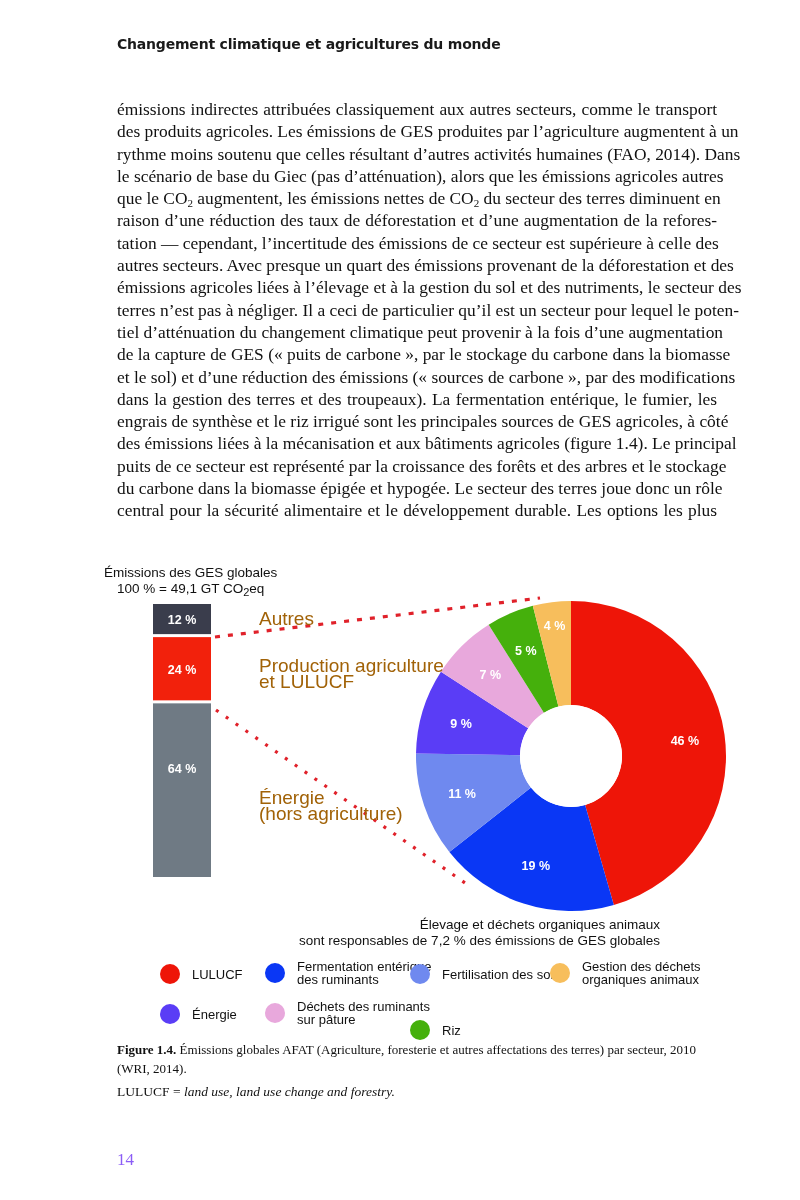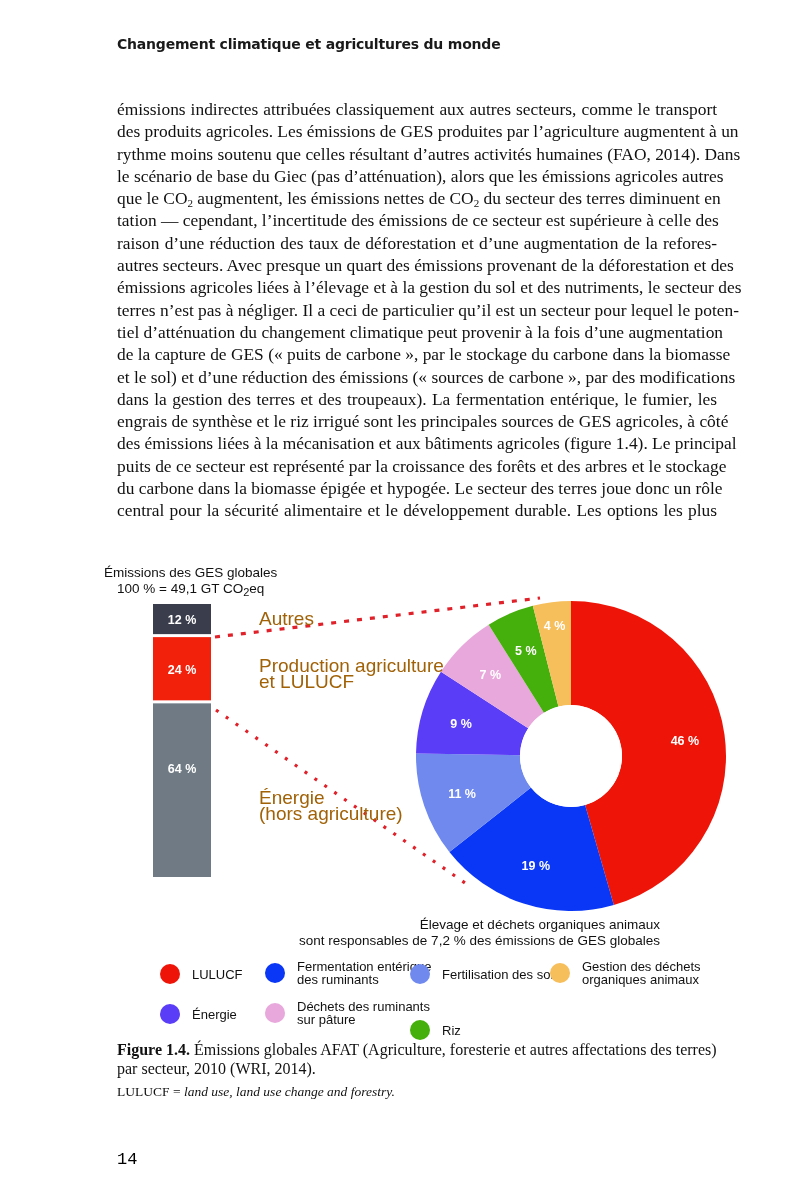--- a/index.html
+++ b/index.html
@@ -24,39 +24,39 @@
 
   .stack-label { position: absolute; font-family: "Liberation Sans", sans-serif; font-size: 19px; color: #a16207; line-height: 16px; margin-left: 36px; }
 
   .annotation { position: absolute; left: 240px; top: 917px; width: 420px; text-align: right; font-family: "Liberation Sans", sans-serif; font-size: 13.5px; line-height: 16px; color: #111; }
 
   .legend { position: absolute; left: 160px; top: 960px; width: 560px; height: 70px; font-family: "Liberation Sans", sans-serif; font-size: 13px; color: #111; }
   .legend-item { position: absolute; display: flex; align-items: center; }
   .legend-swatch { width: 20px; height: 20px; border-radius: 50%; margin-right: 12px; flex: none; }
   .legend-label { line-height: 13px; }
 
-  .caption { position: absolute; left: 117px; top: 1040px; width: 600px; font-family: "Liberation Serif", serif; font-size: 16px; line-height: 19px; color: #111; }
+  .caption { position: absolute; left: 117px; top: 1040px; width: 600px; font-family: "Liberation Serif", serif; font-size: 13px; line-height: 19px; color: #111; }
   .caption b { font-weight: bold; }
   .note { position: absolute; left: 117px; top: 1084px; font-family: "Liberation Serif", serif; font-size: 13.5px; color: #111; }
   .note i { font-style: italic; }
-  .page-number { position: absolute; left: 117px; top: 1150px; font-family: Liberation Mono, monospace; font-size: 17px; color: #000000; }
+  .page-number { position: absolute; left: 117px; top: 1150px; font-family: Liberation Serif, serif; font-size: 17px; color: #8b5cf6; }
 </style>
 </head>
 <body>
 
 <div class="running-head">Changement climatique et agricultures du monde</div>
 
 <div class="body-text" id="body-text">
     <span class="line">émissions indirectes attribuées classiquement aux autres secteurs, comme le transport</span>
     <span class="line">des produits agricoles. Les émissions de GES produites par l’agriculture augmentent à un</span>
     <span class="line">rythme moins soutenu que celles résultant d’autres activités humaines (FAO, 2014). Dans</span>
     <span class="line">le scénario de base du Giec (pas d’atténuation), alors que les émissions agricoles autres</span>
     <span class="line"><span>que le CO</span><sub>2</sub><span> augmentent, les émissions nettes de CO</span><sub>2</sub><span> du secteur des terres diminuent en</span></span>
+    <span class="line">raison d’une réduction des taux de déforestation et d’une augmentation de la refores-</span>
     <span class="line">tation — cependant, l’incertitude des émissions de ce secteur est supérieure à celle des</span>
-    <span class="line">raison d’une réduction des taux de déforestation et d’une augmentation de la refores-</span>
     <span class="line">autres secteurs. Avec presque un quart des émissions provenant de la déforestation et des</span>
     <span class="line">émissions agricoles liées à l’élevage et à la gestion du sol et des nutriments, le secteur des</span>
     <span class="line">terres n’est pas à négliger. Il a ceci de particulier qu’il est un secteur pour lequel le poten-</span>
     <span class="line">tiel d’atténuation du changement climatique peut provenir à la fois d’une augmentation</span>
     <span class="line">de la capture de GES (« puits de carbone », par le stockage du carbone dans la biomasse</span>
     <span class="line">et le sol) et d’une réduction des émissions (« sources de carbone », par des modifications</span>
     <span class="line">dans la gestion des terres et des troupeaux). La fermentation entérique, le fumier, les</span>
     <span class="line">engrais de synthèse et le riz irrigué sont les principales sources de GES agricoles, à côté</span>
     <span class="line">des émissions liées à la mécanisation et aux bâtiments agricoles (figure 1.4). Le principal</span>
     <span class="line">puits de ce secteur est représenté par la croissance des forêts et des arbres et le stockage</span>

